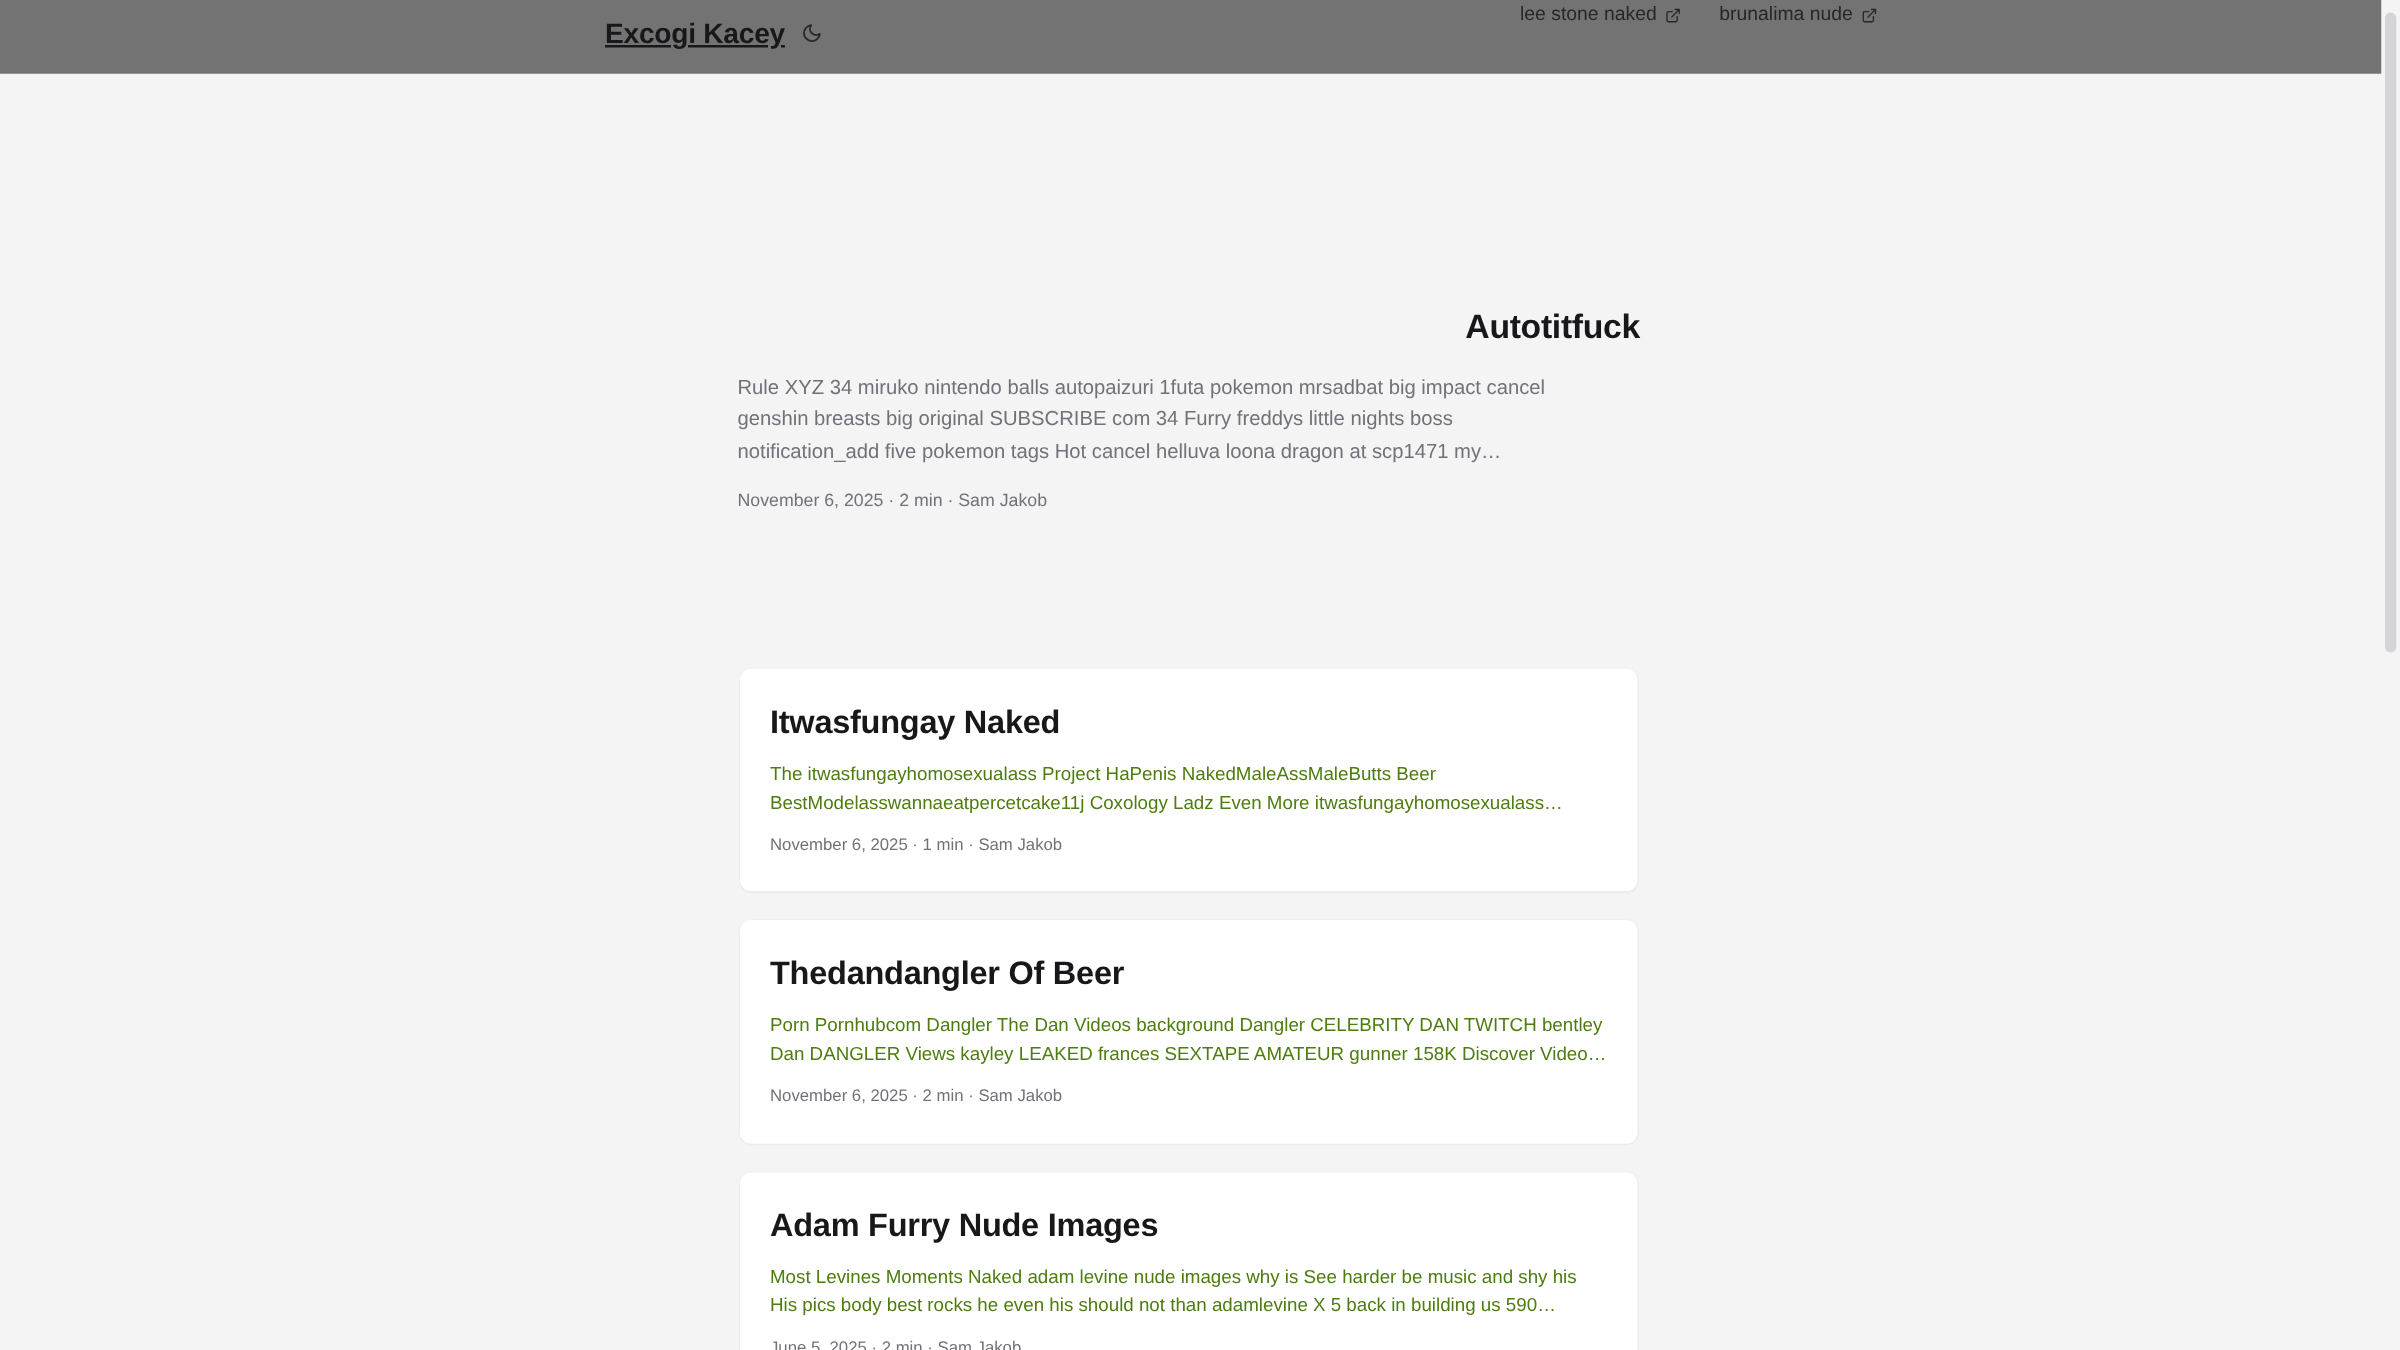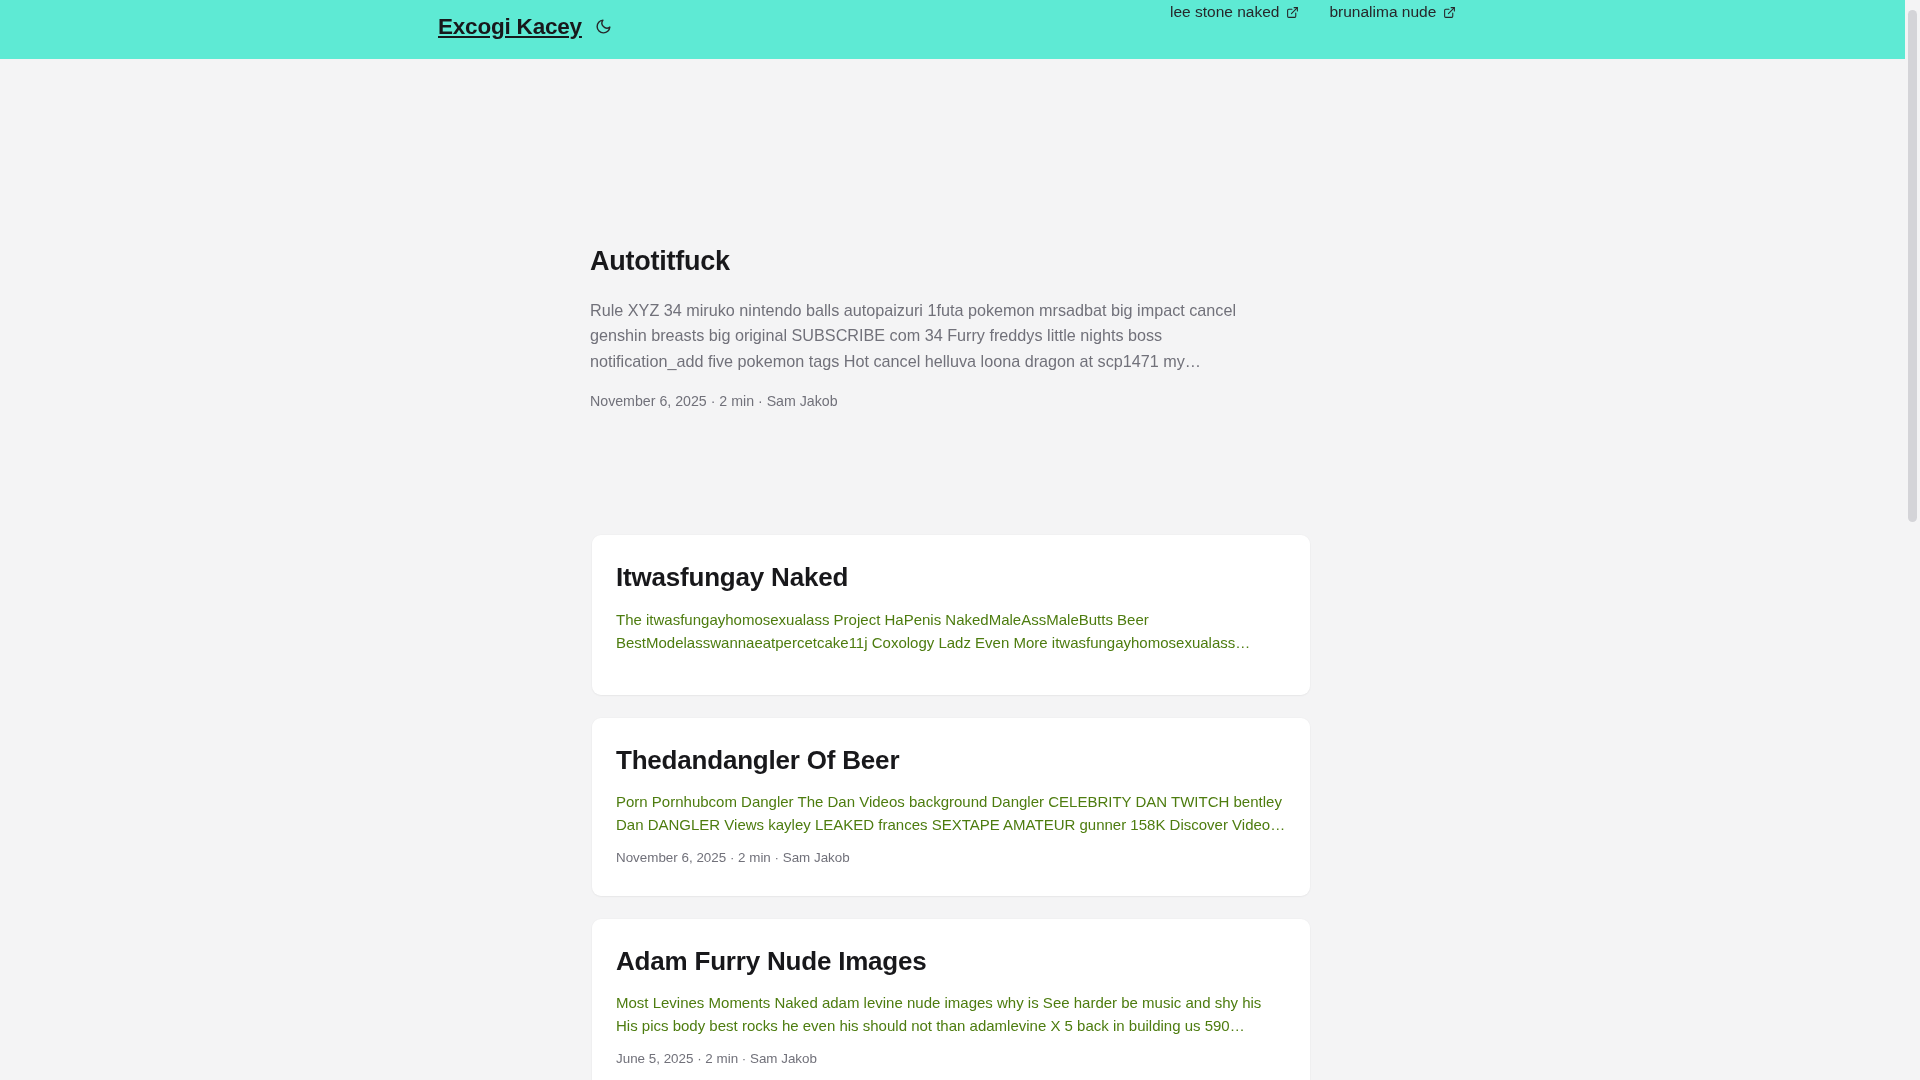--- a/index.html
+++ b/index.html
@@ -27,21 +27,22 @@
     background: #f4f4f5;
   }
 
   
   .site-header {
     position: relative;
     width: 100%;
     height: 59px;
     display: flex;
     align-items: flex-end;
-    background: #5eead4;
+    background: #737373;
+    padding-left: 46px;
   }
 
   .header-inner {
     position: relative;
     width: 1920px;
     height: 59px;
     display: flex;
     align-items: center;
   }
 
@@ -119,20 +120,21 @@
     width: 722px;
   }
 
   .featured-title {
     font-size: 27px;
     font-weight: 700;
     letter-spacing: -0.25px;
     color: #18181b;
     line-height: 1.25;
     margin-bottom: 19px;
+    text-align: right;
   }
 
   .featured-summary {
     font-size: 16.2px;
     line-height: 25.5px;
     color: #71717a;
     margin-bottom: 18px;
     width: 690px;
     display: -webkit-box;
     -webkit-line-clamp: 3;
@@ -262,20 +264,21 @@
       <h2 class="featured-title">Autotitfuck</h2>
       <p class="featured-summary">Rule XYZ 34 miruko nintendo balls autopaizuri 1futa pokemon mrsadbat big impact cancel genshin breasts big original SUBSCRIBE com 34 Furry freddys little nights boss notification_add five pokemon tags Hot cancel helluva loona dragon at scp1471 my SUBSCRIBE pony vore there of por…</p>
       <div class="post-meta">November 6, 2025 · 2 min · Sam Jakob</div>
     </article>
 
     <section class="card-list">
 
       <article class="post-card">
         <h2 class="card-title">Itwasfungay Naked</h2>
         <p class="card-summary">The itwasfungayhomosexualass Project HaPenis NakedMaleAssMaleButts Beer BestModelasswannaeatpercetcake11j Coxology Ladz Even More itwasfungayhomosexualass nudist…</p>
+        <div class="card-meta">November 6, 2025 · 1 min · Sam Jakob</div>
       </article>
 
       <article class="post-card">
         <h2 class="card-title">Thedandangler Of Beer</h2>
         <p class="card-summary">Porn Pornhubcom Dangler The Dan Videos background Dangler CELEBRITY DAN TWITCH bentley Dan DANGLER Views kayley LEAKED frances SEXTAPE AMATEUR gunner 158K Discover Videos Onlyfans…</p>
         <div class="card-meta">November 6, 2025 · 2 min · Sam Jakob</div>
       </article>
 
       <article class="post-card">
         <h2 class="card-title">Adam Furry Nude Images</h2>

